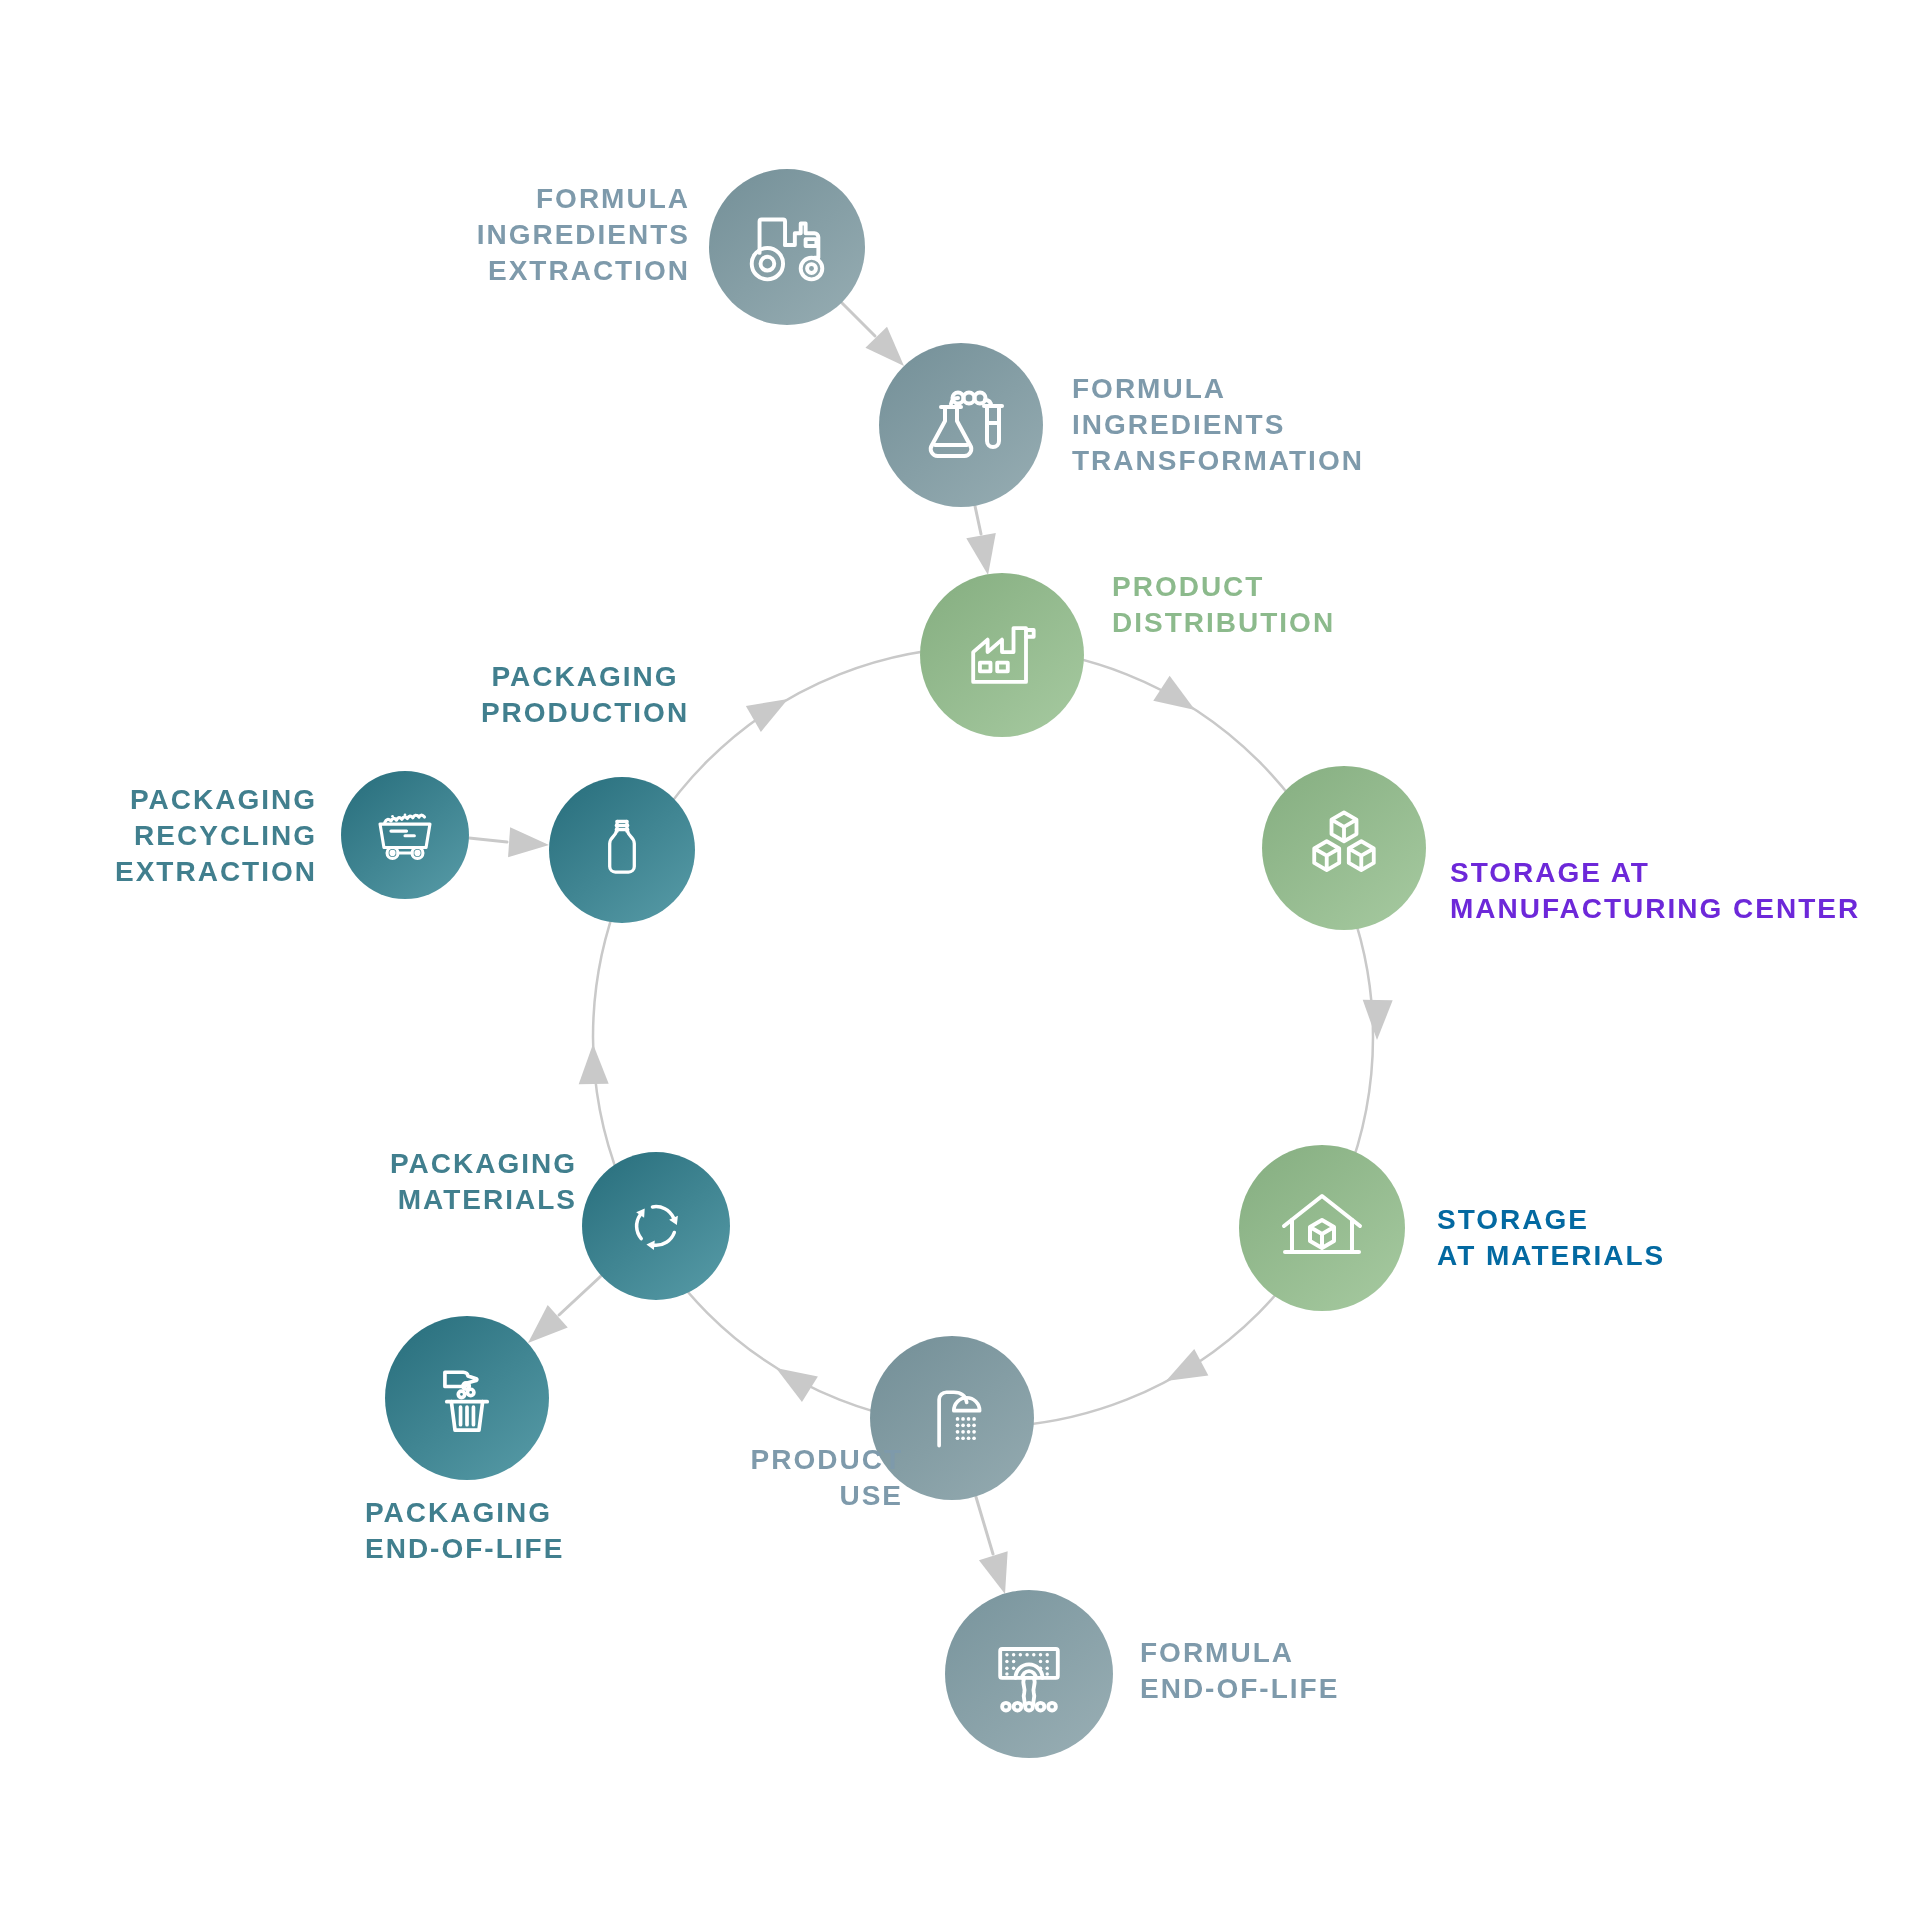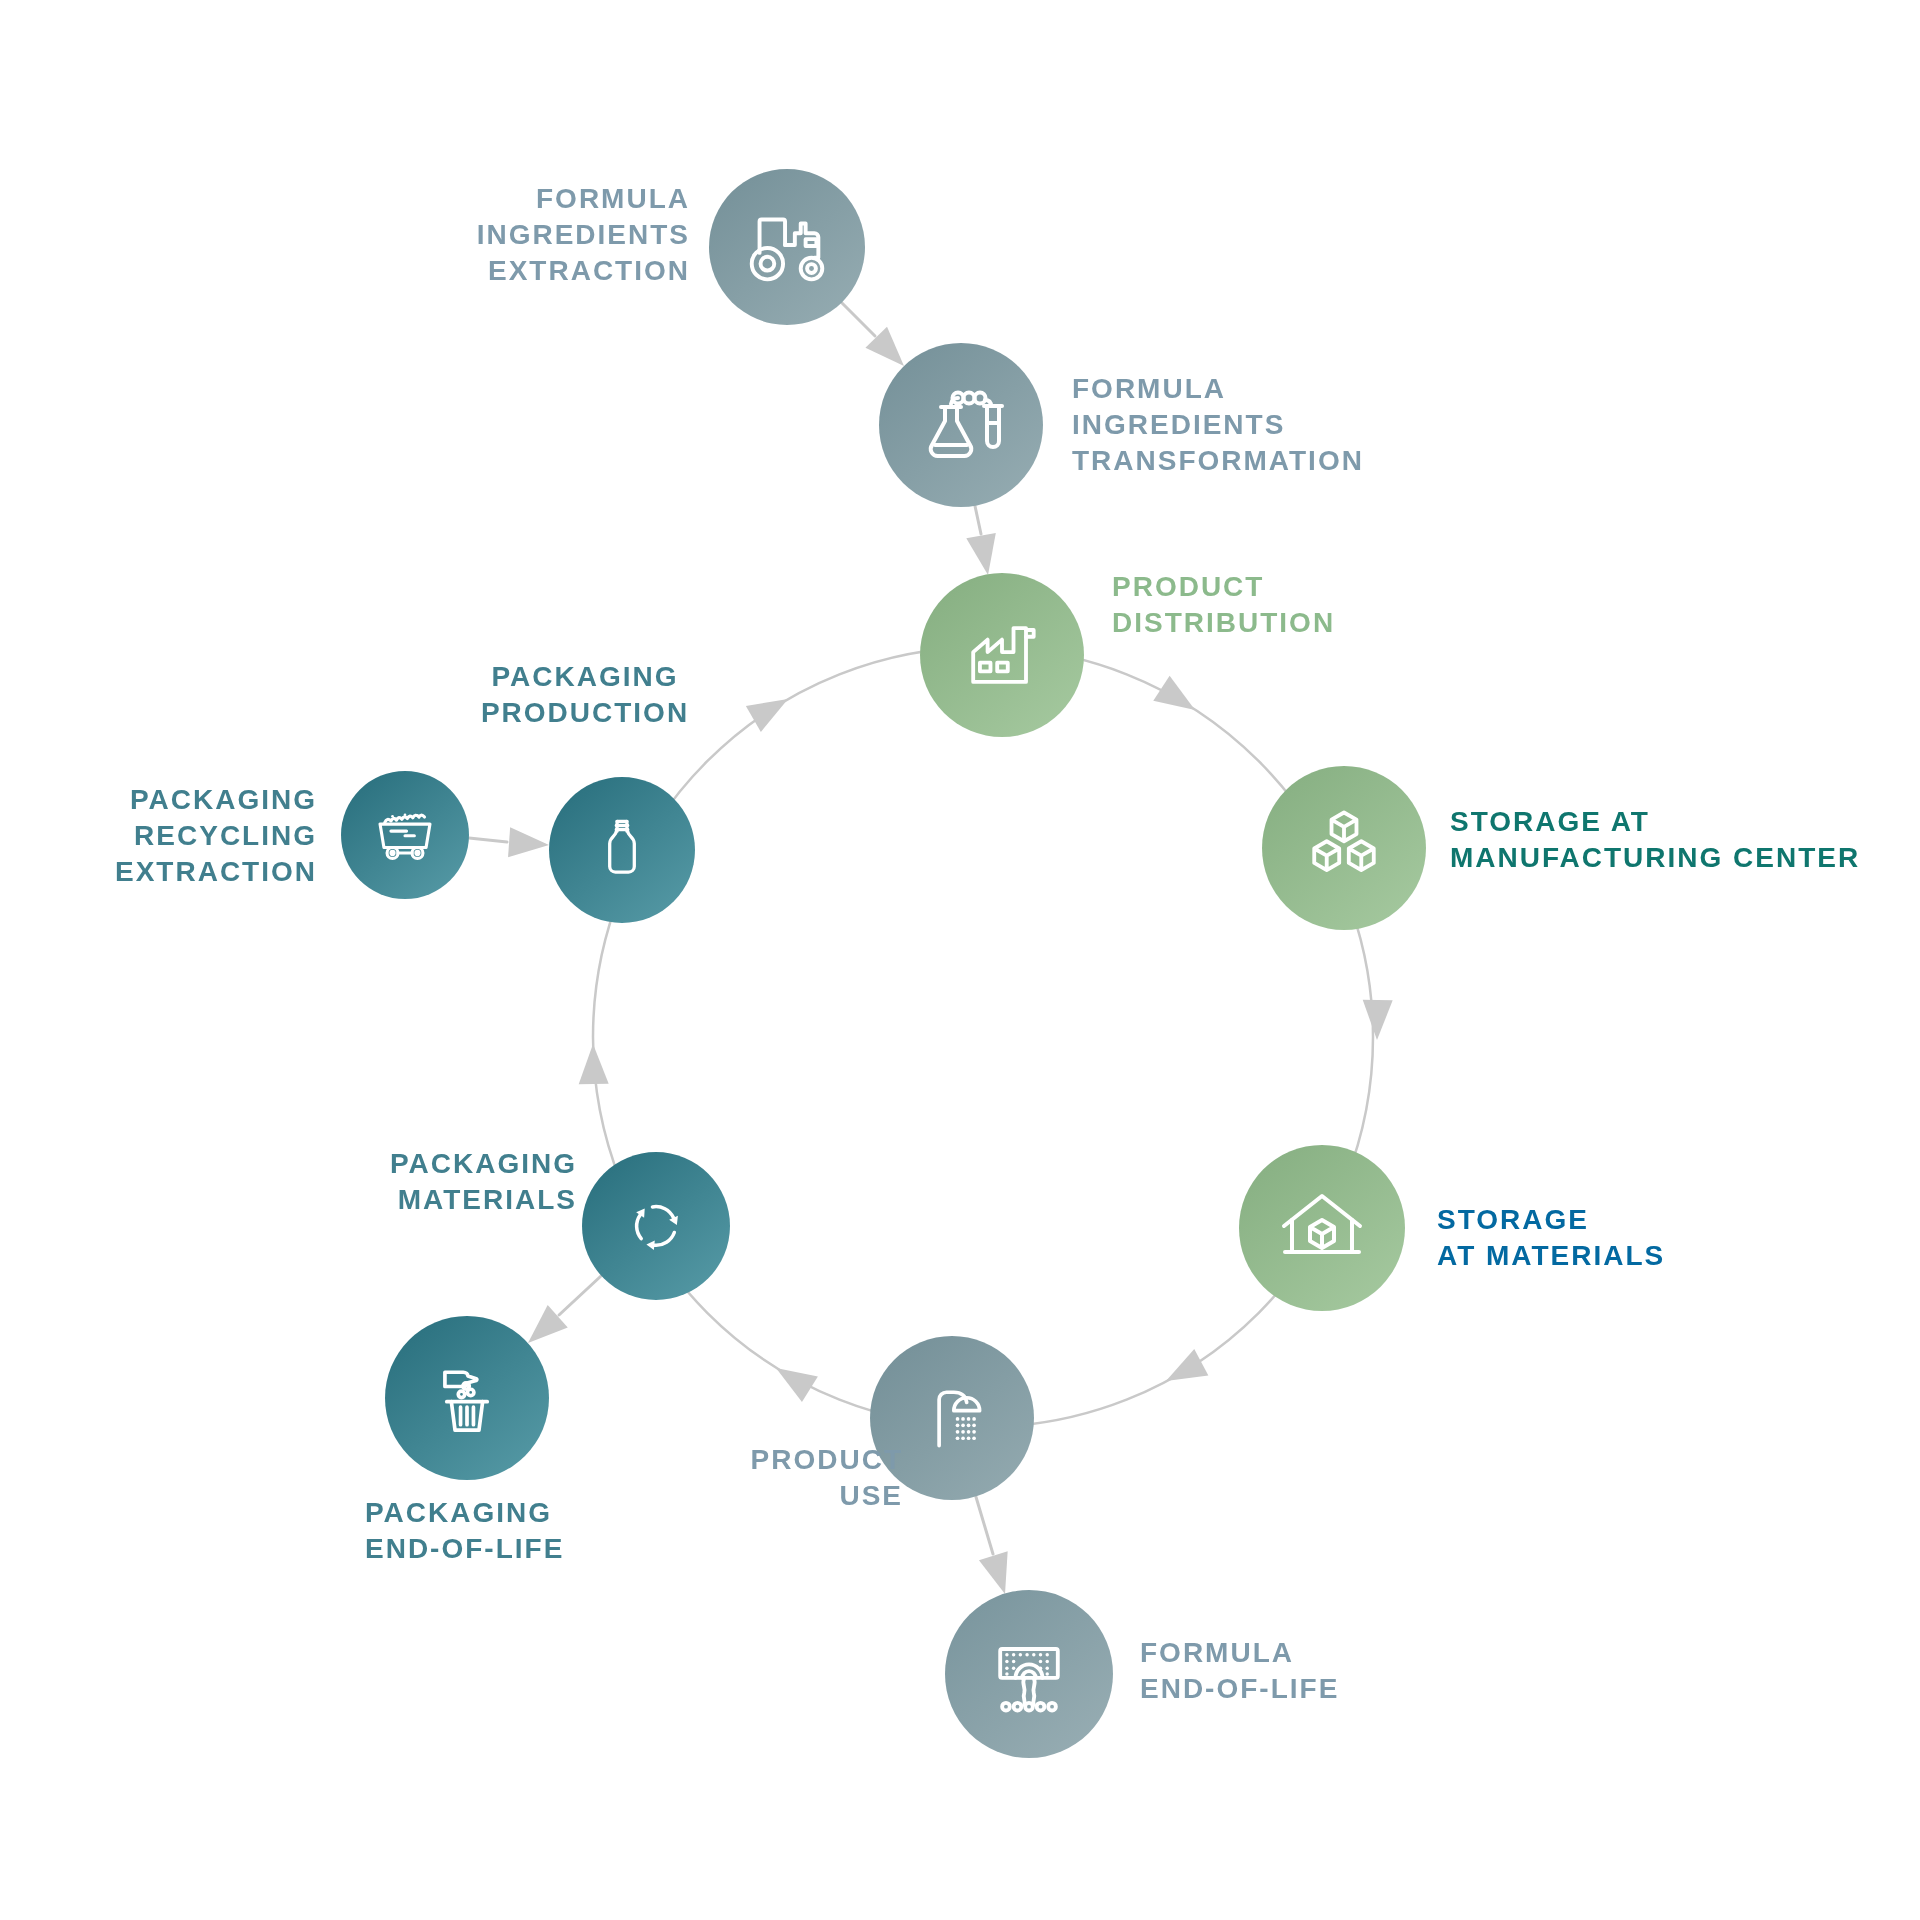--- a/index.html
+++ b/index.html
@@ -233,21 +233,21 @@
     <span>FORMULA</span>
     <span>INGREDIENTS</span>
     <span>TRANSFORMATION</span>
   </div>
 
   <div class="label" style="left: 1112px; top: 569px; color: rgb(140, 186, 140);">
     <span>PRODUCT</span>
     <span>DISTRIBUTION</span>
   </div>
 
-  <div class="label" style="left: 1450px; top: 804px; color: #0f766e;">
+  <div class="label" style="left: 1450px; top: 855px; color: #6d28d9;">
     <span>STORAGE AT</span>
     <span>MANUFACTURING CENTER</span>
   </div>
 
   <div class="label" style="left: 1437px; top: 1202px; color: #0369a1;">
     <span>STORAGE</span>
     <span>AT MATERIALS</span>
   </div>
 
   <div class="label t-right" style="right: 1017px; top: 1442px; color: rgb(126, 154, 171);">

